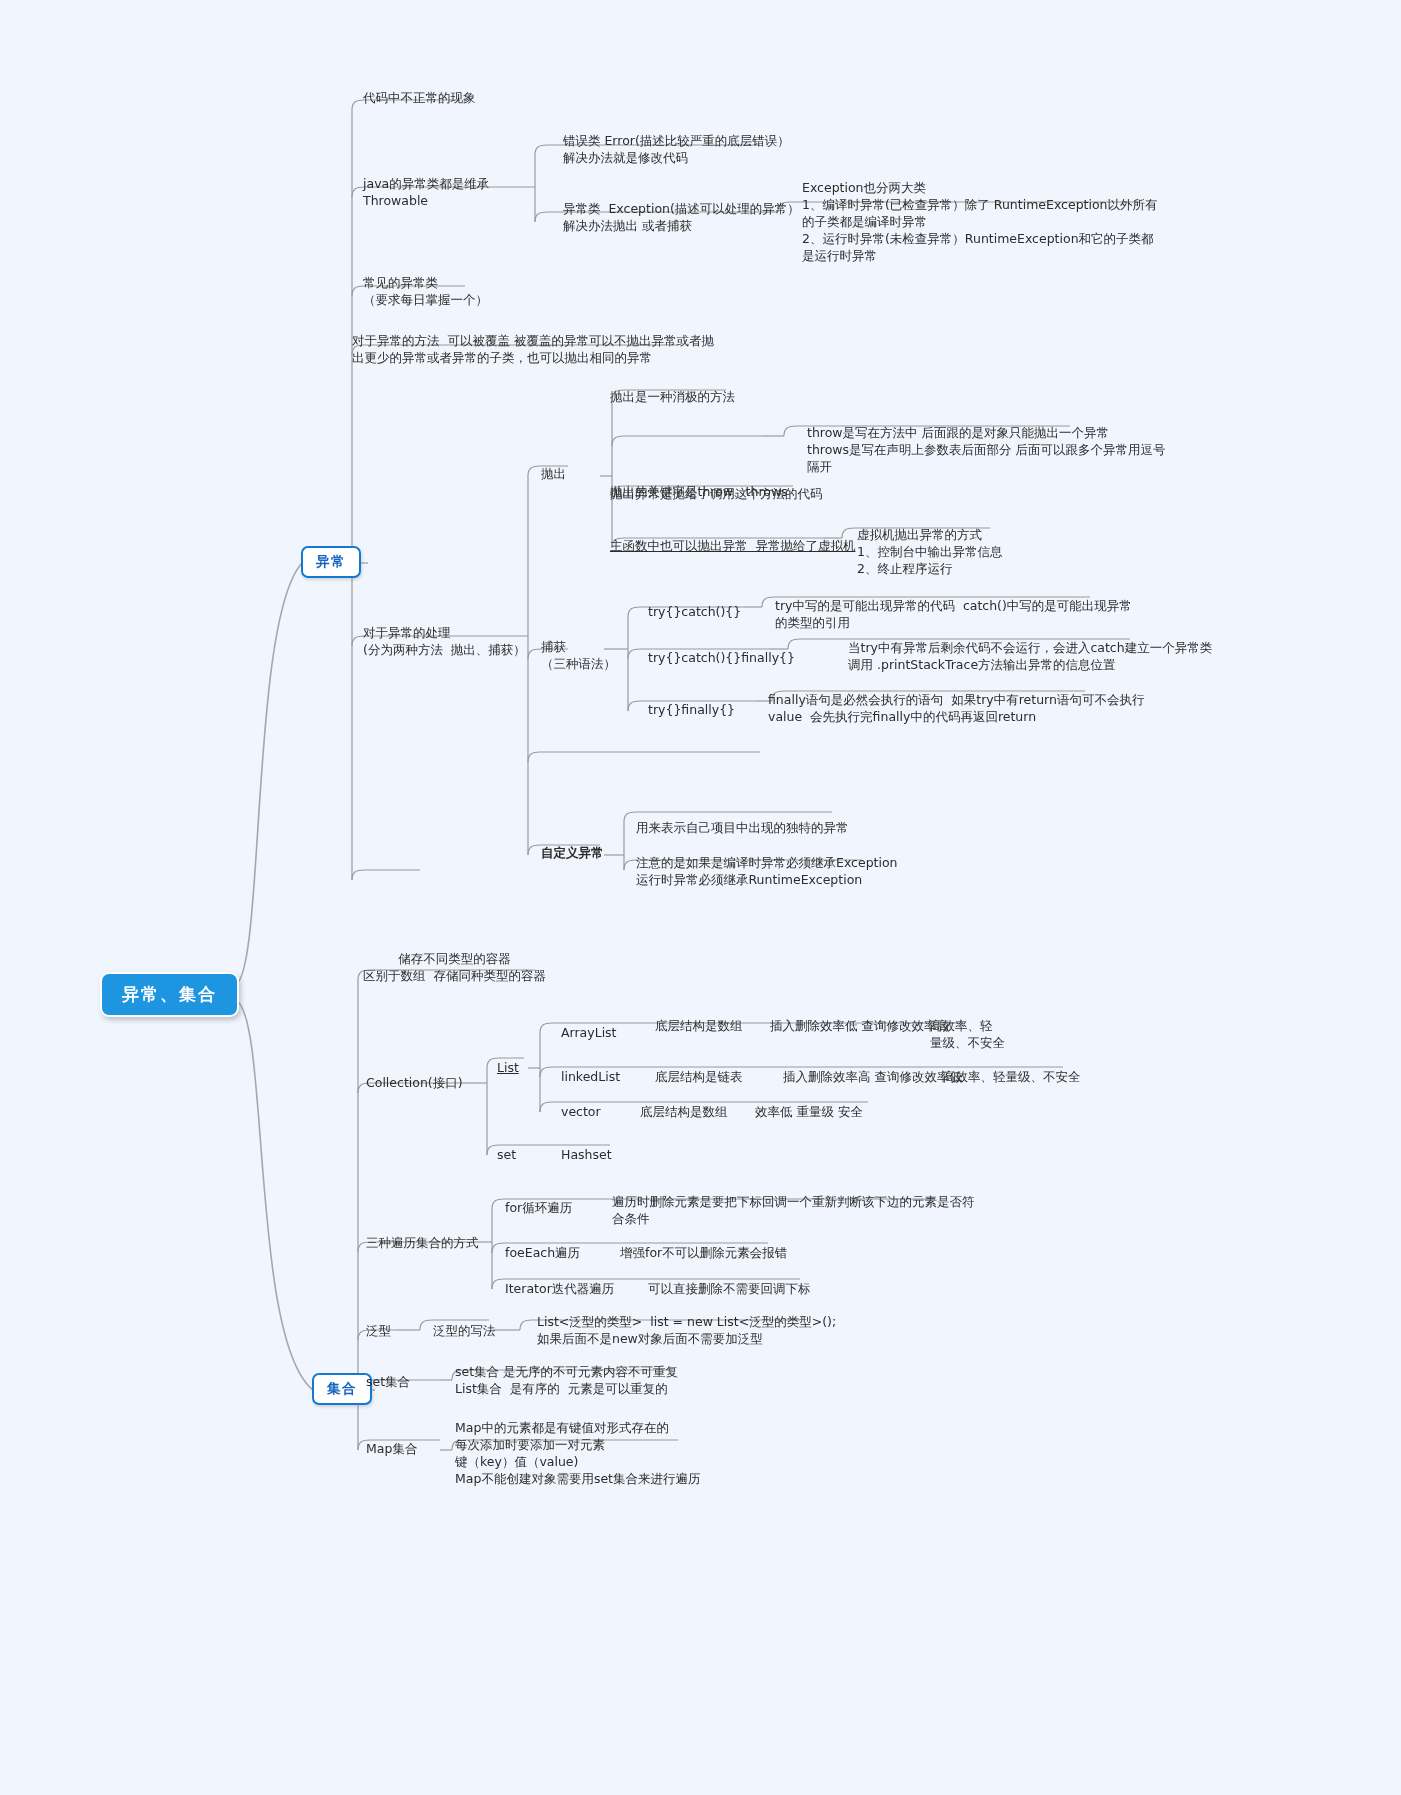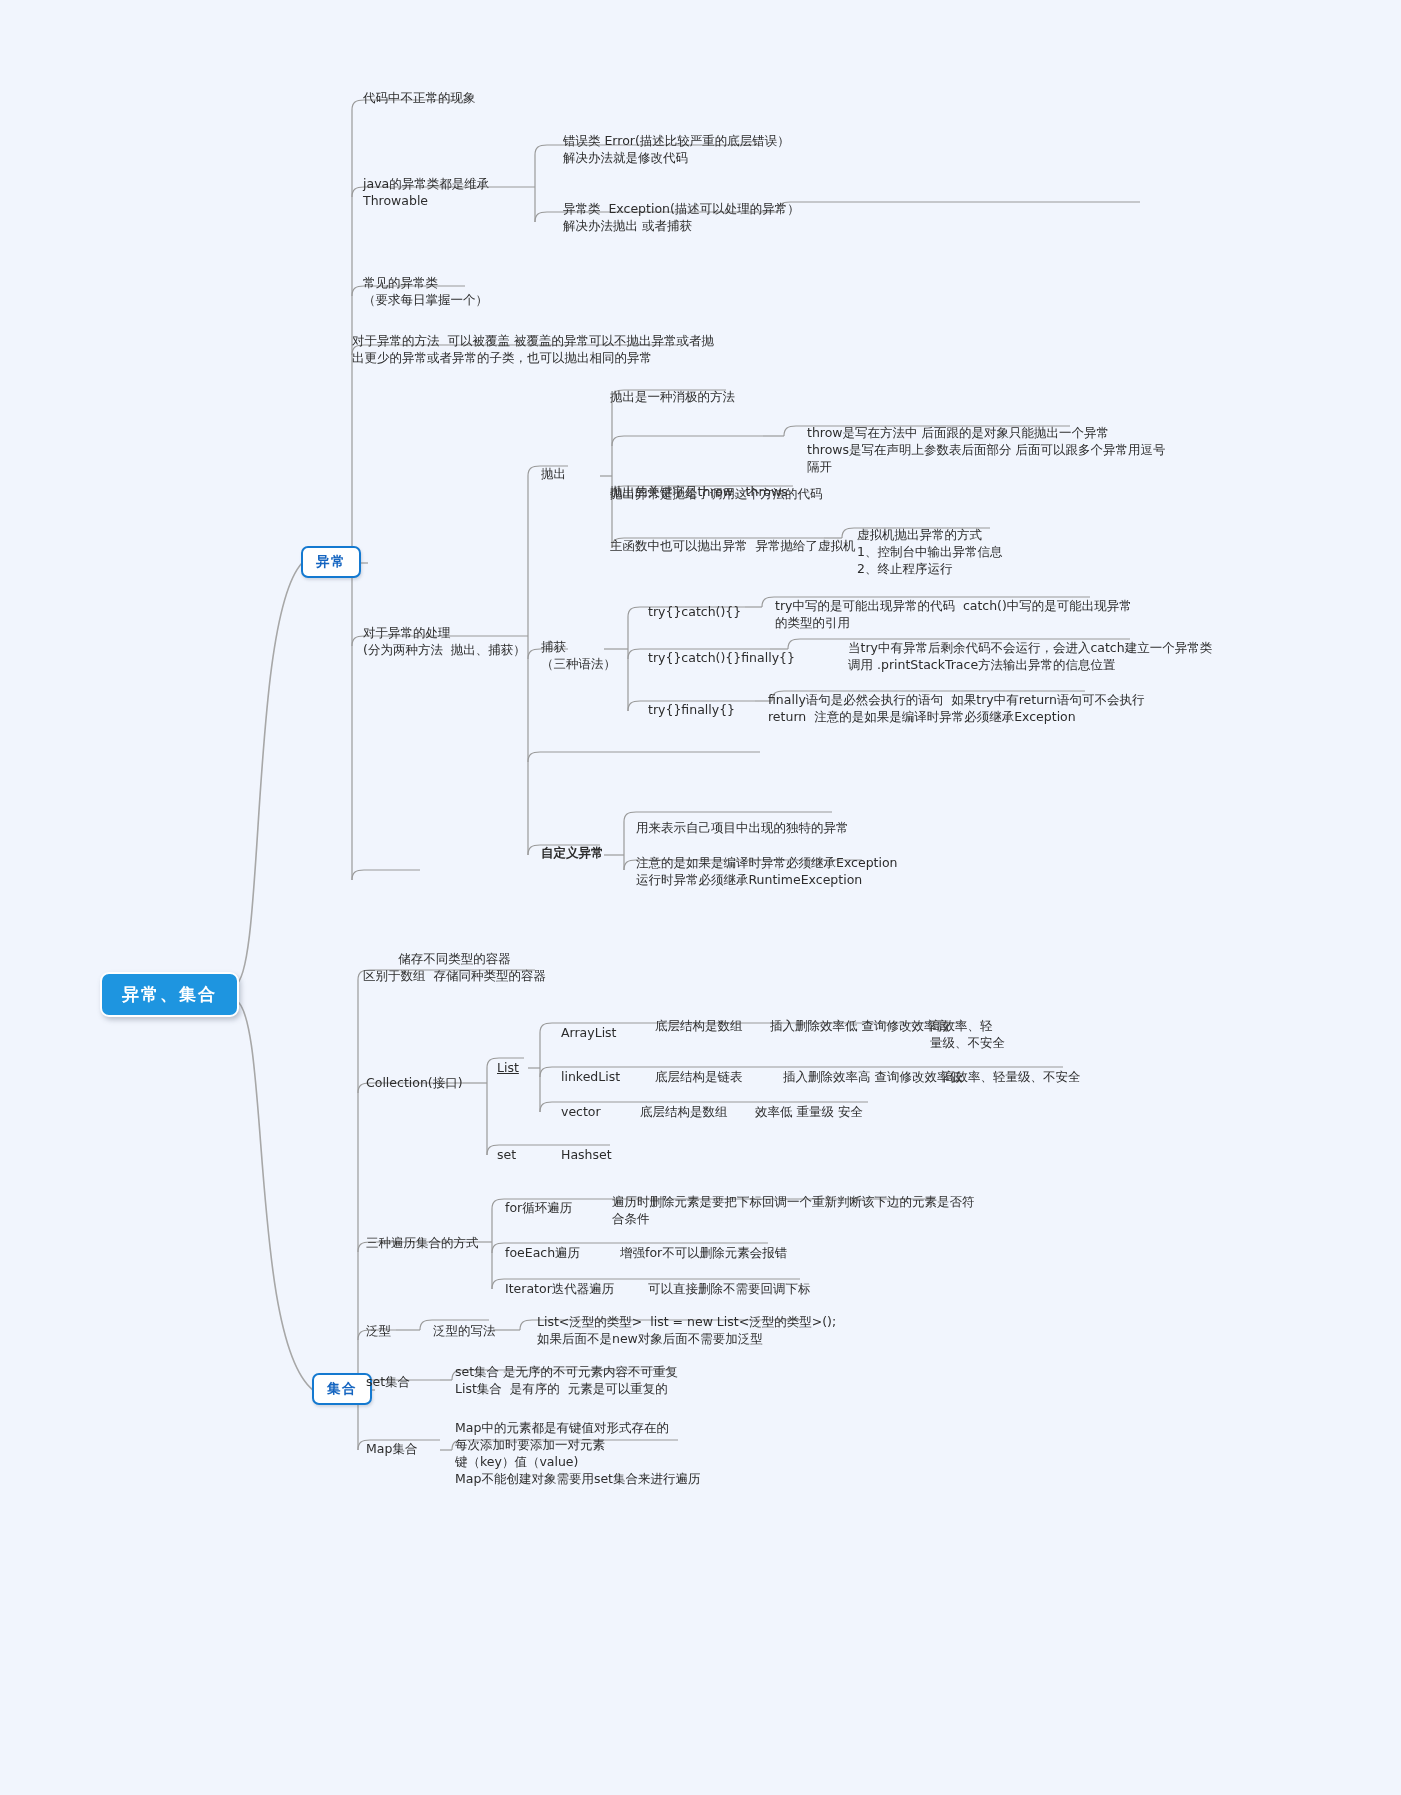--- a/index.html
+++ b/index.html
@@ -158,53 +158,58 @@
 
   <div class="node t" style="left:363px;top:176px;">java的异常类都是维承
 Throwable</div>
 
   <div class="node t" style="left:563px;top:133px;">错误类 Error(描述比较严重的底层错误）
 解决办法就是修改代码</div>
 
   <div class="node t" style="left:563px;top:201px;">异常类  Exception(描述可以处理的异常）
 解决办法抛出 或者捕获</div>
 
+  <div class="node t" style="left:802px;top:180px;">Exception也分两大类
+1、编译时异常(已检查异常）除了 RuntimeException以外所有
+的子类都是编译时异常
+2、运行时异常(未检查异常）RuntimeException和它的子类都
+是运行时异常</div>
 
   <div class="node t" style="left:363px;top:275px;">常见的异常类
 （要求每日掌握一个）</div>
 
   <div class="node t" style="left:352px;top:333px;">对于异常的方法  可以被覆盖 被覆盖的异常可以不抛出异常或者抛
 出更少的异常或者异常的子类，也可以抛出相同的异常</div>
 
   <div class="node t" style="left:363px;top:625px;">对于异常的处理
 (分为两种方法  抛出、捕获）</div>
 
   <div class="node t" style="left:541px;top:466px;">抛出</div>
   <div class="node t" style="left:610px;top:389px;">抛出是一种消极的方法</div>
   <div class="node t" style="left:610px;top:436px;margin-top:48px;">抛出的关键字是throw、throws</div>
   <div class="node t" style="left:610px;top:486px;">抛出异常是抛给了调用这个方法的代码</div>
-  <div class="node t" style="left:610px;top:538px;">主函数中也可以抛出异常  异常抛给了虚拟机</div>
+  <div class="node t" style="left:610px;top:538px;text-decoration:underline;">主函数中也可以抛出异常  异常抛给了虚拟机</div>
   <div class="node t" style="left:807px;top:425px;">throw是写在方法中 后面跟的是对象只能抛出一个异常
 throws是写在声明上参数表后面部分 后面可以跟多个异常用逗号
 隔开</div>
   <div class="node t" style="left:857px;top:527px;">虚拟机抛出异常的方式
 1、控制台中输出异常信息
 2、终止程序运行</div>
 
   <div class="node t" style="left:541px;top:639px;">捕获
 （三种语法）</div>
   <div class="node t" style="left:648px;top:604px;">try{}catch(){}</div>
   <div class="node t" style="left:648px;top:650px;">try{}catch(){}finally{}</div>
   <div class="node t" style="left:648px;top:702px;">try{}finally{}</div>
   <div class="node t" style="left:775px;top:598px;">try中写的是可能出现异常的代码  catch()中写的是可能出现异常
 的类型的引用</div>
   <div class="node t" style="left:800px;top:640px;margin-left:48px;">当try中有异常后剩余代码不会运行，会进入catch建立一个异常类
 调用 .printStackTrace方法输出异常的信息位置</div>
   <div class="node t" style="left:768px;top:692px;">finally语句是必然会执行的语句  如果try中有return语句可不会执行
-return  注意的是如果是编译时异常必须继承Exception</div>
+value  会先执行完finally中的代码再返回return</div>
 
 
   <div class="node t" style="left:541px;top:845px;font-weight:bold;">自定义异常</div>
   <div class="node t" style="left:636px;top:820px;">用来表示自己项目中出现的独特的异常</div>
   <div class="node t" style="left:636px;top:855px;">注意的是如果是编译时异常必须继承Exception
 运行时异常必须继承RuntimeException</div>
 
   <div class="node t" style="left:363px;top:951px;text-align:center;">储存不同类型的容器
 区别于数组  存储同种类型的容器</div>
 

